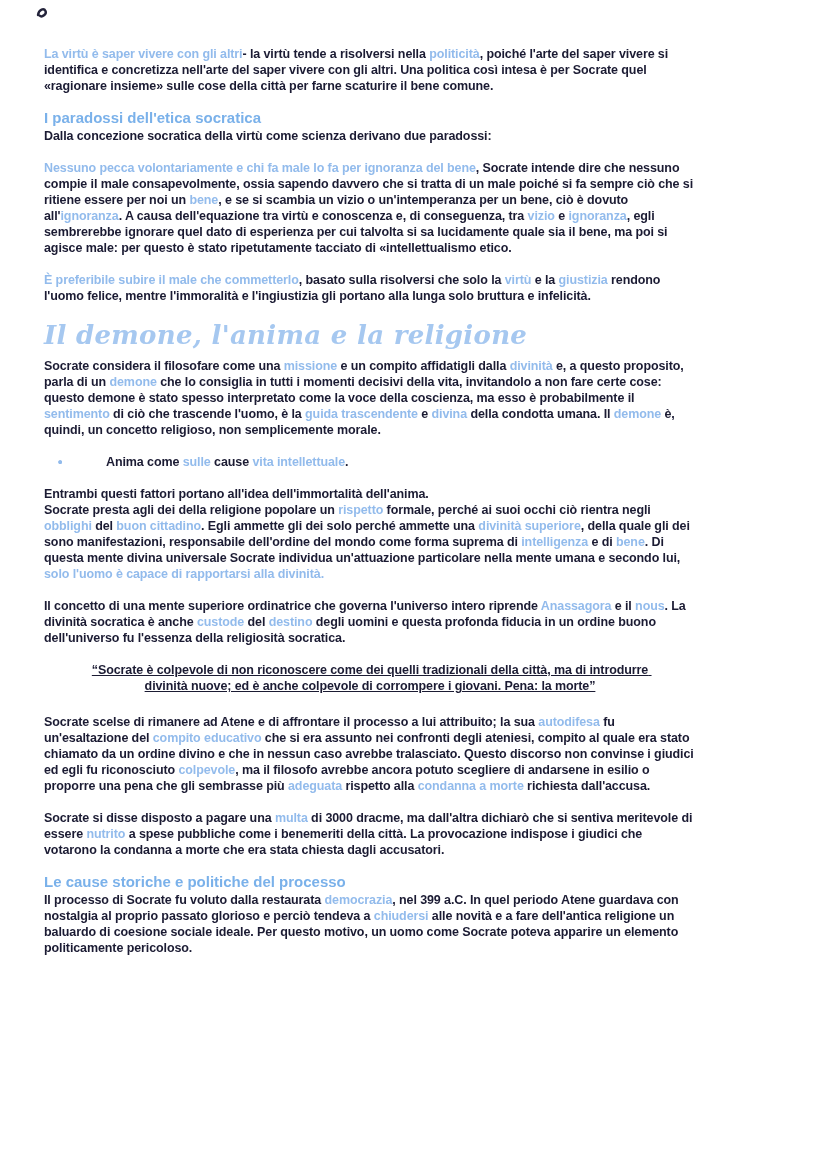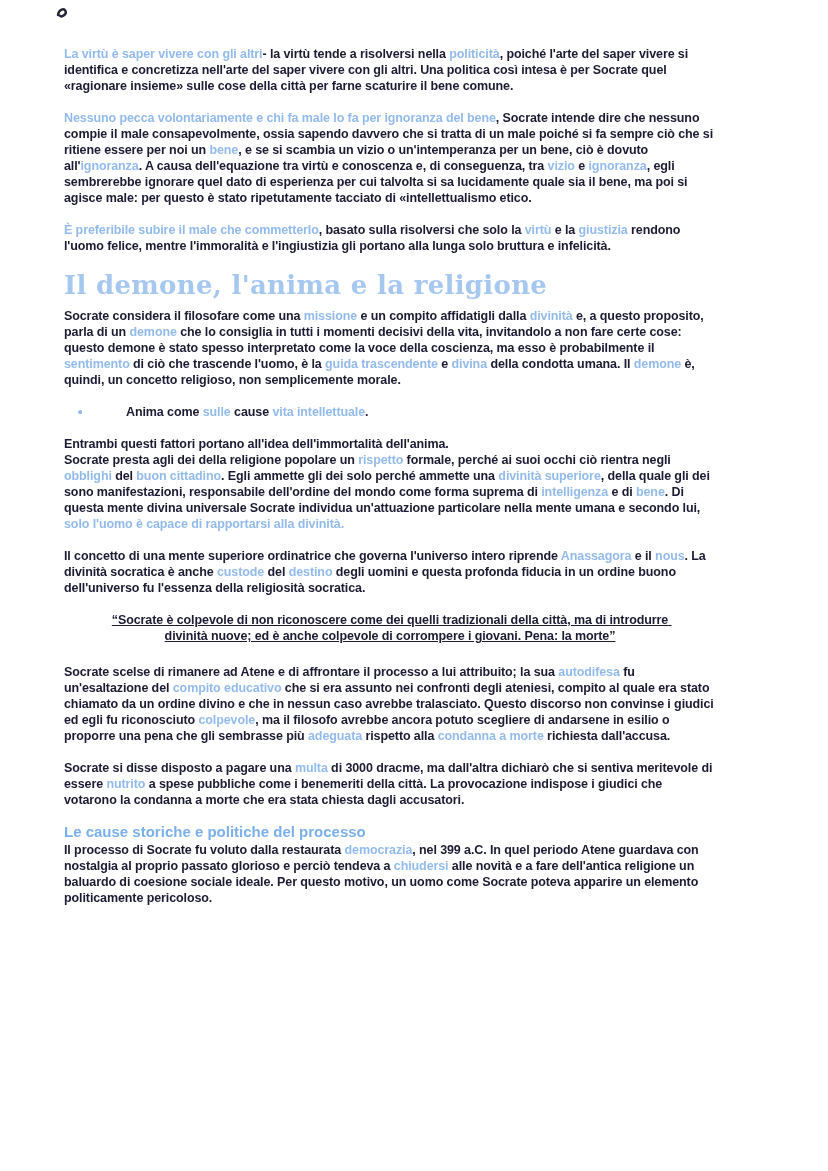--- a/index.html
+++ b/index.html
@@ -14,33 +14,33 @@
     position: relative;
     width: 732px;
     height: 1171px;
     padding: 46px 36px 0 44px;
     font-family: "Liberation Sans", sans-serif;
     font-weight: 700;
     font-size: 12.5px;
     line-height: 16px;
     letter-spacing: -0.1px;
     color: var(--text-color, #1b1b33);
-    margin-left: 20px;
   }
   .pen-mark { position: absolute; left: 36px; top: 6px; }
   .para { margin: 0 0 16px 0; white-space: pre-wrap; }
   .sec {
     font-size: 15px;
     font-weight: 700;
     color: var(--heading-blue, #7ab1ea);
     margin: 4px 0 2px 0;
     letter-spacing: 0;
   }
   .script-heading {
     font-family: "DejaVu Serif", serif;
+    font-style: italic;
     font-weight: 700;
     font-size: 26px;
     line-height: 30px;
     color: var(--script-heading-blue, #a6c8f0);
     margin: 4px 0 8px 0;
     letter-spacing: 0.3px;
   }
   .quote {
     text-align: center;
     padding: 0 30px;
@@ -56,20 +56,22 @@
 <body>
 
 <div class="page">
 
   <svg class="pen-mark" width="14" height="14" viewBox="0 0 14 14">
     <path d="M2 9 C3 3, 8 2, 9.5 5 C11 8, 6 12, 3.5 9.5" stroke="#23233a" stroke-width="2.4" fill="none" stroke-linecap="round"></path>
   </svg>
 
   <p class="para"><span class="c-blue">La virtù è saper vivere con gli altri</span><span>- la virtù tende a risolversi nella </span><span class="c-blue">politicità</span><span>, poiché l'arte del saper vivere si identifica e concretizza nell'arte del saper vivere con gli altri. Una politica così intesa è per Socrate quel «ragionare insieme» sulle cose della città per farne scaturire il bene comune.</span></p>
 
+  <h2 class="sec">I paradossi dell'etica socratica</h2>
+  <p class="para">Dalla concezione socratica della virtù come scienza derivano due paradossi:</p>
 
   <p class="para"><span class="c-blue">Nessuno pecca volontariamente e chi fa male lo fa per ignoranza del bene</span><span>, Socrate intende dire che nessuno compie il male consapevolmente, ossia sapendo davvero che si tratta di un male poiché si fa sempre ciò che si ritiene essere per noi un </span><span class="c-blue">bene</span><span>, e se si scambia un vizio o un'intemperanza per un bene, ciò è dovuto all'</span><span class="c-blue">ignoranza</span><span>. A causa dell'equazione tra virtù e conoscenza e, di conseguenza, tra </span><span class="c-blue">vizio</span><span> e </span><span class="c-blue">ignoranza</span><span>, egli sembrerebbe ignorare quel dato di esperienza per cui talvolta si sa lucidamente quale sia il bene, ma poi si agisce male: per questo è stato ripetutamente tacciato di «intellettualismo etico.</span></p>
 
   <p class="para"><span class="c-blue">È preferibile subire il male che commetterlo</span><span>, basato sulla risolversi che solo la </span><span class="c-blue">virtù</span><span> e la </span><span class="c-blue">giustizia</span><span> rendono l'uomo felice, mentre l'immoralità e l'ingiustizia gli portano alla lunga solo bruttura e infelicità.</span></p>
 
   <h1 class="script-heading">Il demone, l'anima e la religione</h1>
   <p class="para"><span>Socrate considera il filosofare come una </span><span class="c-blue">missione</span><span> e un compito affidatigli dalla </span><span class="c-blue">divinità</span><span> e, a questo proposito, parla di un </span><span class="c-blue">demone</span><span> che lo consiglia in tutti i momenti decisivi della vita, invitandolo a non fare certe cose: questo demone è stato spesso interpretato come la voce della coscienza, ma esso è probabilmente il </span><span class="c-blue">sentimento</span><span> di ciò che trascende l'uomo, è la </span><span class="c-blue">guida trascendente</span><span> e </span><span class="c-blue">divina</span><span> della condotta umana. Il </span><span class="c-blue">demone</span><span> è, quindi, un concetto religioso, non semplicemente morale.</span></p>
 
 
   <ul class="blist">

